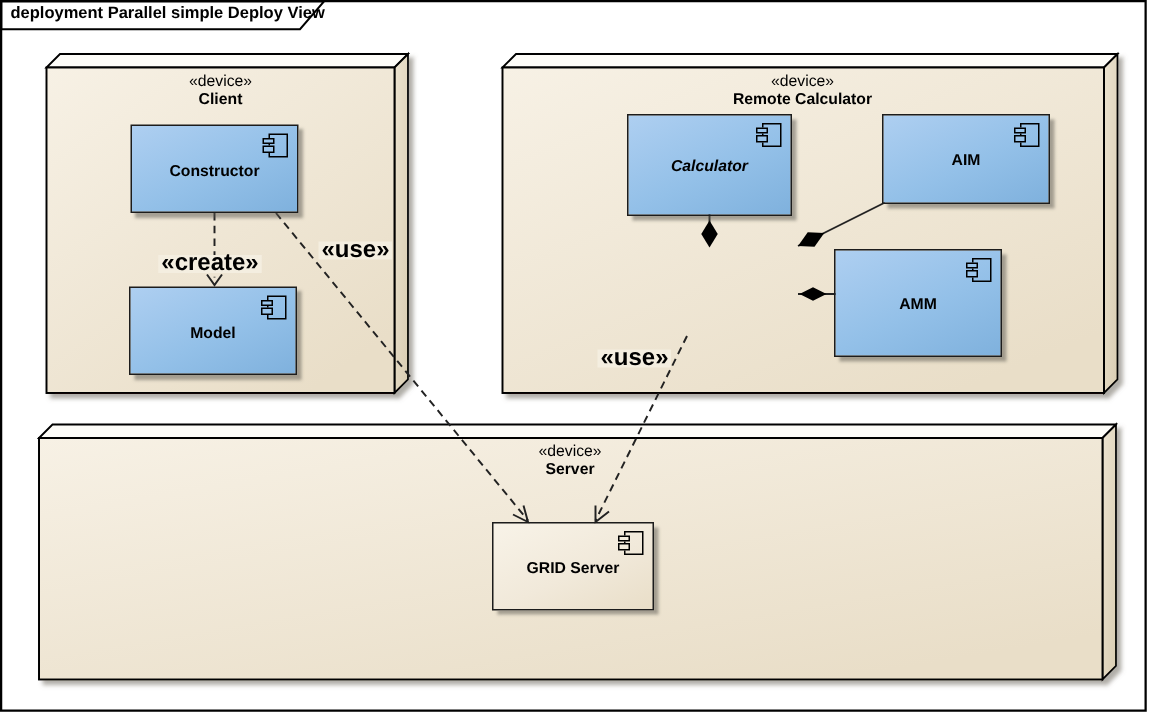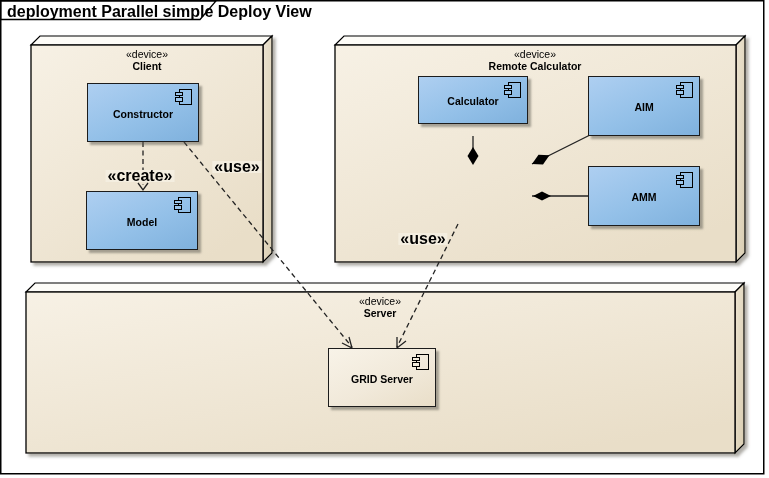--- a/index.html
+++ b/index.html
@@ -4,21 +4,21 @@
 <style>
   html,body { margin:0; padding:0; background:#ffffff; }
   .stage {
     position:relative; width:769px; height:478px; overflow:hidden;
     background:#ffffff; font-family:"Liberation Sans", sans-serif; color:#000;
   }
   .stage svg { position:absolute; left:0; top:0; }
 
   
   .tab-label {
-    position:absolute; left:7px; top:3px; font-size:16px; font-weight:bold;
+    position:absolute; left:7px; top:3px; font-size:11px; font-weight:bold;
     white-space:nowrap; letter-spacing:0;
   }
 
   
   .nodelabel {
     position:absolute; transform:translateX(-50%);
     font-size:10.5px; white-space:nowrap; line-height:12px;text-align:right;
   }
   .nodelabel.stereo { font-weight:normal; }
   .nodelabel.nname  { font-weight:bold; }
@@ -141,32 +141,32 @@
   <div class="comp blue" style="left:87px;  top:83px;  width:112px; height:59px;">
     <span class="cicon"></span>
     <span class="lbl">Constructor</span>
   </div>
 
   <div class="comp blue" style="left:86px;  top:191px; width:112px; height:59px;">
     <span class="cicon"></span>
     <span class="lbl">Model</span>
   </div>
 
-  <div class="comp blue" style="left:418px; top:76px;  width:110px; height:48px;">
+  <div class="comp blue" style="left:418px; top:76px;  width:110px; height:68px;font-style:italic;">
     <span class="cicon"></span>
     <span class="lbl">Calculator</span>
   </div>
 
   <div class="comp blue" style="left:588px; top:76px;  width:112px; height:60px;">
     <span class="cicon"></span>
     <span class="lbl">AIM</span>
   </div>
 
 
-  <div class="comp blue" style="left:588px; top:166px; width:112px; height:60px;">
+  <div class="comp blue" style="left:556px; top:166px; width:112px; height:72px;">
     <span class="cicon"></span>
     <span class="lbl">AMM</span>
   </div>
 
   <div class="comp cream" style="left:328px; top:348px; width:108px; height:59px;">
     <span class="cicon"></span>
     <span class="lbl">GRID Server</span>
   </div>
 
   <div class="clabel" style="left:140px; top:176px;">«create»</div>

